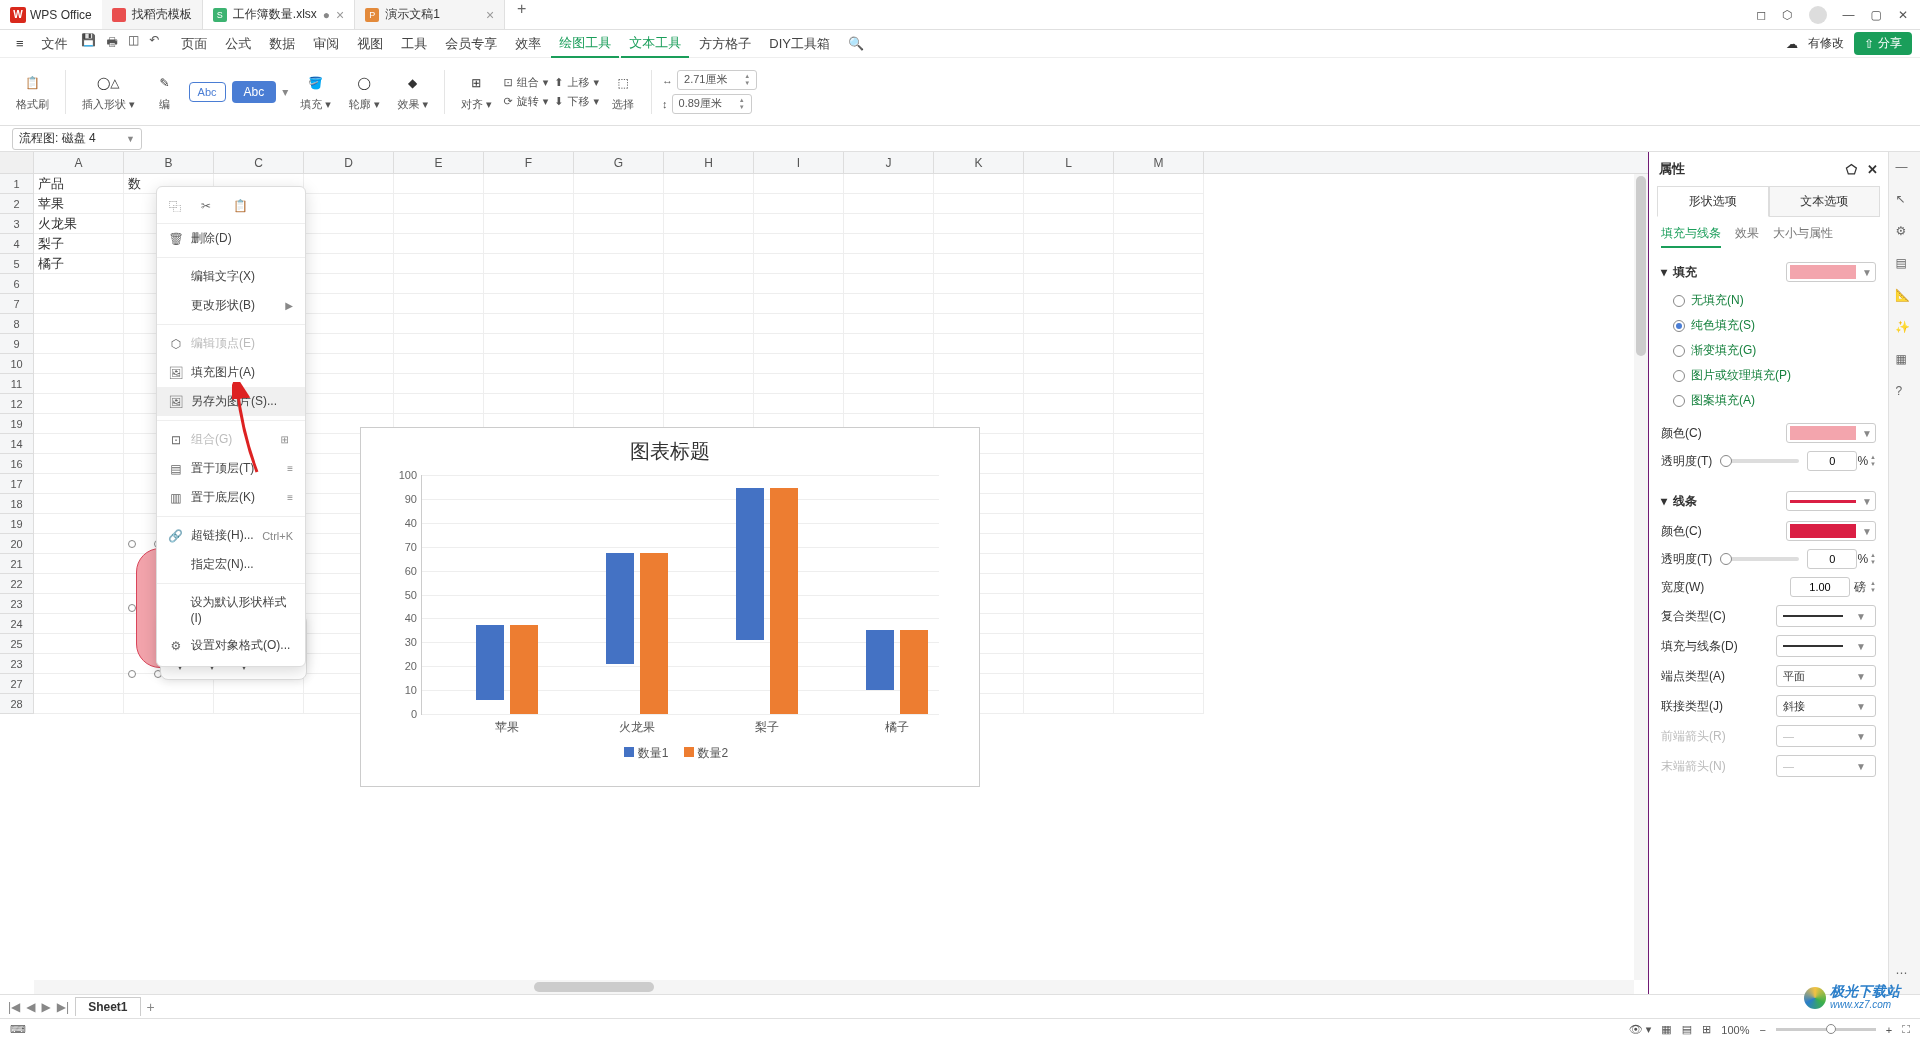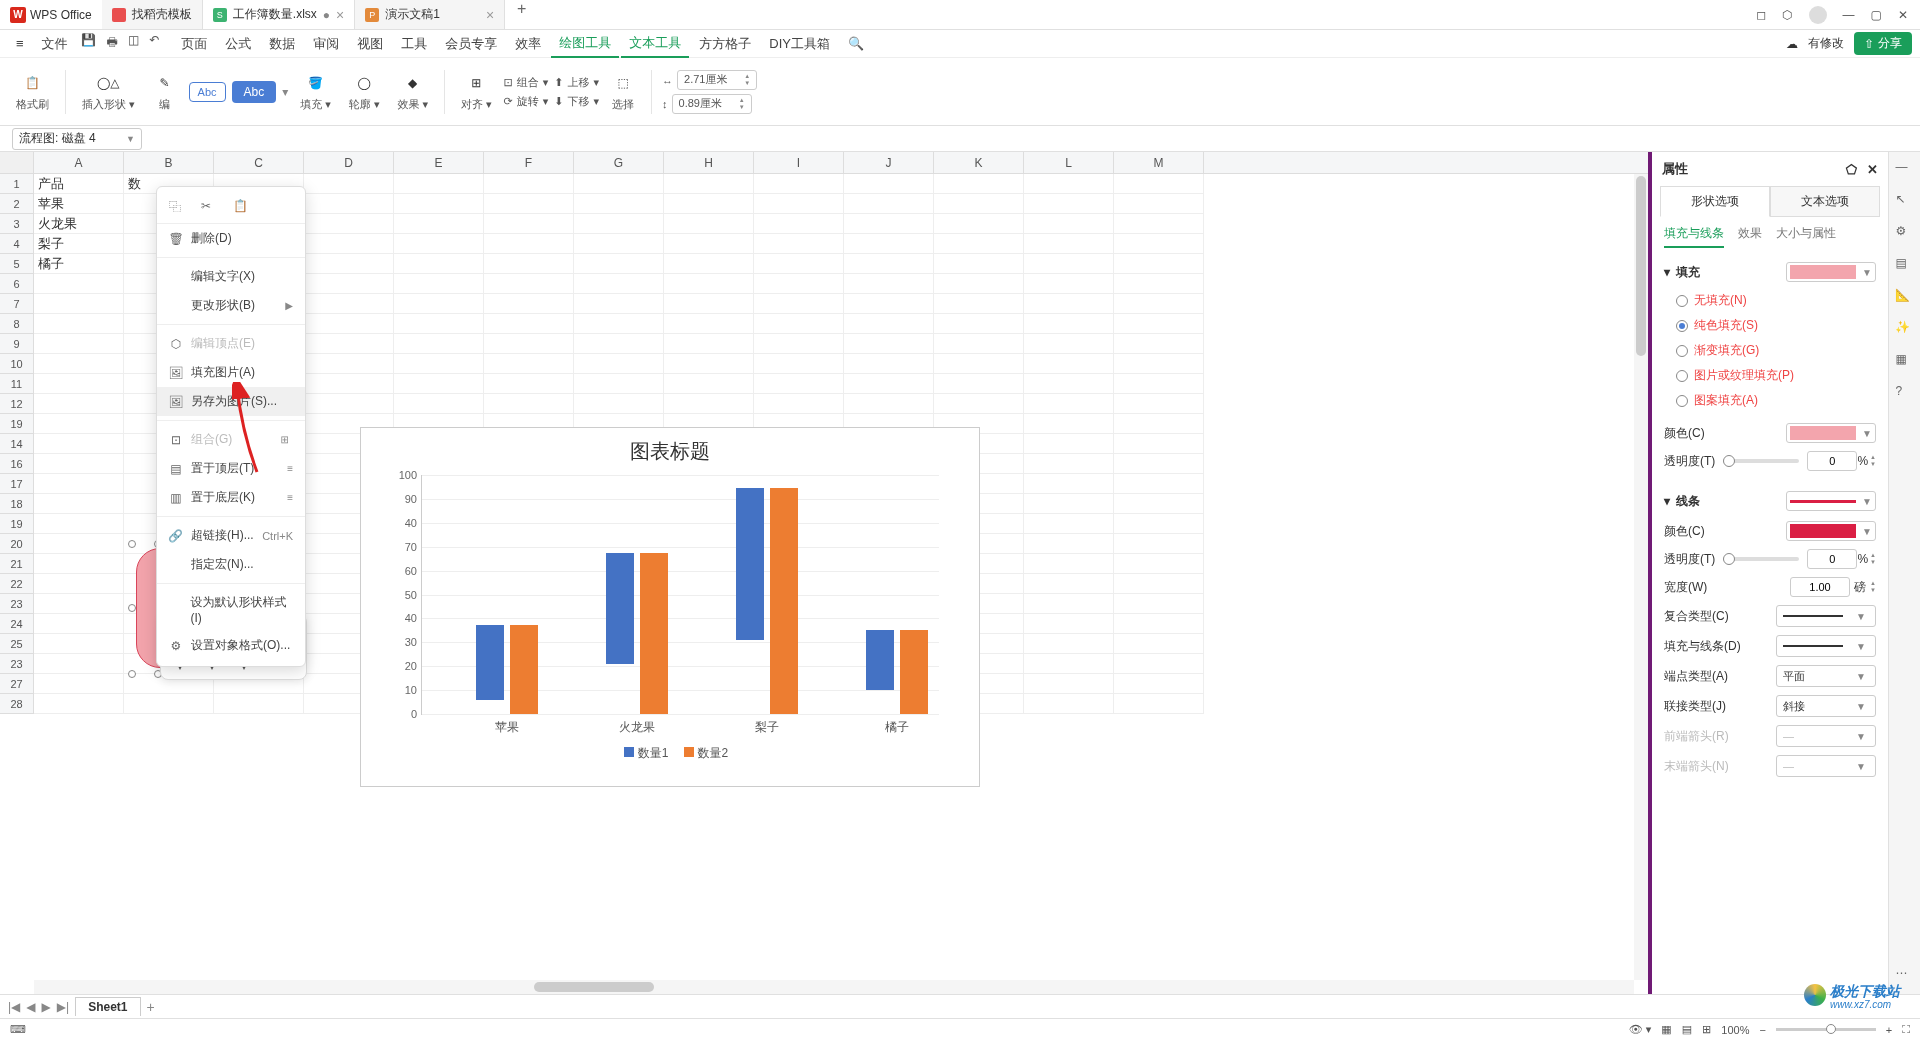--- a/index.html
+++ b/index.html
@@ -89,30 +89,30 @@
 .y-label { position: absolute; left: -35px; font-size: 11px; color: #666; transform: translateY(-50%); width: 30px; text-align: right; }
 .bar-group { position: absolute; bottom: 0; width: 80px; display: flex; gap: 6px; justify-content: center; }
 .bar { width: 28px; }
 .bar.blue { background: #4472c4; }
 .bar.orange { background: #ed7d31; }
 .x-label { position: absolute; bottom: -22px; font-size: 12px; color: #555; width: 80px; text-align: center; font-family: SimSun, serif; }
 .legend { text-align: center; padding: 30px 0 8px; font-size: 12px; color: #555; font-family: SimSun, serif; }
 .legend-sq { display: inline-block; width: 10px; height: 10px; margin: 0 4px 0 12px; }
 
 
-.right-panel { width: 240px; background: #fff; border-left: 4px solid #701a75; display: flex; flex-direction: column; }
+.right-panel { width: 240px; background: #fff; border-left: 1px solid #701a75; display: flex; flex-direction: column; }
 .panel-header { display: flex; align-items: center; padding: 8px 10px; font-size: 13px; font-weight: bold; justify-content: space-between; }
 .panel-tabs { display: flex; padding: 0 8px; }
 .panel-tab { flex: 1; text-align: center; padding: 6px; font-size: 12px; border: 1px solid #ddd; background: #f7f7f7; cursor: pointer; }
 .panel-tab.active { background: #fff; border-bottom: 1px solid #fff; }
 .sub-tabs { display: flex; gap: 14px; padding: 8px 12px; font-size: 12px; }
 .sub-tab { color: #777; padding-bottom: 4px; }
 .sub-tab.active { color: #1a9e5a; border-bottom: 2px solid #1a9e5a; }
 .section-title { display: flex; align-items: center; padding: 6px 12px; font-size: 12px; font-weight: bold; gap: 6px; }
-.section-body { padding: 4px 12px 10px 24px; display: flex; flex-direction: column; gap: 8px; font-size: 12px; color: #ef4444; }
+.section-body { padding: 4px 12px 10px 24px; display: flex; flex-direction: column; gap: 8px; font-size: 12px; color: #15803d; }
 .radio-row { display: flex; align-items: center; gap: 6px; }
 .radio { width: 12px; height: 12px; border: 1px solid #888; border-radius: 50%; display: inline-flex; align-items: center; justify-content: center; }
 .radio.checked::after { content: ''; width: 6px; height: 6px; background: #4a7dd4; border-radius: 50%; }
 .color-swatch { width: 90px; height: 20px; border: 1px solid #ccc; border-radius: 3px; display: flex; align-items: center; }
 .color-fill { flex: 1; height: 14px; margin: 0 3px; }
 .dropdown-arrow { width: 16px; text-align: center; color: #888; font-size: 10px; }
 .prop-row { display: flex; align-items: center; justify-content: space-between; padding: 4px 12px; font-size: 12px; }
 .prop-row.disabled { color: #bbb; }
 .small-input { width: 50px; height: 20px; border: 1px solid #ccc; border-radius: 3px; text-align: center; font-size: 11px; }
 .slider { flex: 1; height: 4px; background: #ddd; border-radius: 2px; margin: 0 8px; position: relative; }
@@ -134,21 +134,21 @@
 .statusbar-right { margin-left: auto; display: flex; align-items: center; gap: 10px; }
 .zoom-slider { width: 100px; height: 3px; background: #ccc; position: relative; }
 .zoom-slider-thumb { position: absolute; left: 50%; top: -4px; width: 10px; height: 10px; background: #fff; border: 1px solid #888; border-radius: 50%; }
 
 
 .hscroll { position: absolute; bottom: 0; left: 34px; right: 14px; height: 14px; background: #f5f5f5; display:flex; align-items:center; }
 .hscroll-thumb { position: absolute; left: 500px; width: 120px; height: 10px; background: #ccc; border-radius: 5px; top: 2px; }
 .vscroll { position: absolute; right: 0; top: 22px; bottom: 14px; width: 14px; background: #f5f5f5; }
 .vscroll-thumb { position: absolute; top: 2px; width: 10px; height: 180px; background: #ccc; border-radius: 5px; left: 2px; }
 
-.watermark { position: absolute; right: 20px; bottom: 28px; font-size: 14px; color: #2a7ec9; font-style: italic; z-index: 200; display:flex; gap:4px; }
+.watermark { position: absolute; right: 20px; bottom: 28px; font-size: 14px; color: #2a7ec9; font-style: italic; z-index: 200; display:flex; align-items:center; gap:4px; }
 .watermark .glogo { width:22px; height:22px; background: conic-gradient(#f5c242, #3bb04a, #2a7ec9, #f5c242); border-radius:50%; }
 </style>
 </head>
 <body>
 
 <div class="titlebar">
   <div class="app-logo">
     <span class="w-icon">W</span>
     <span>WPS Office</span>
   </div>

